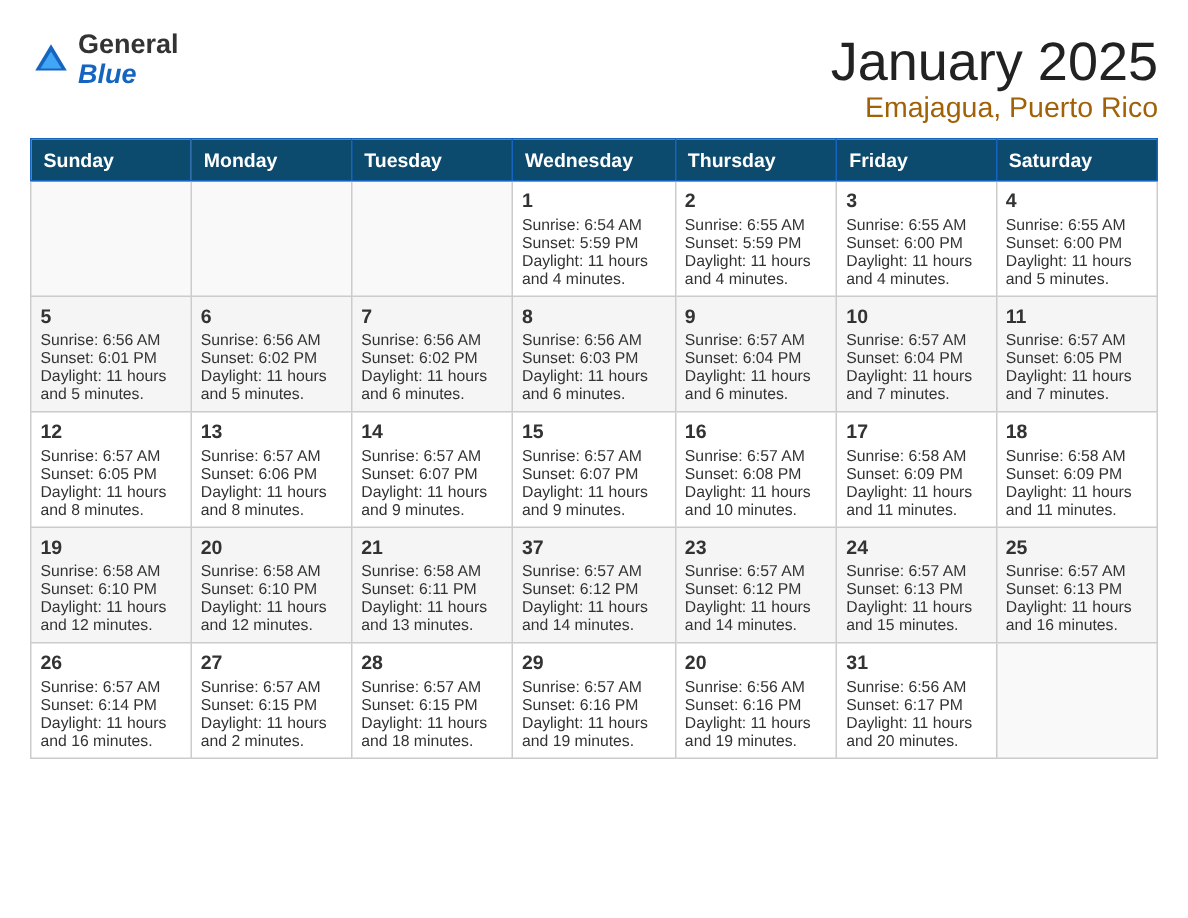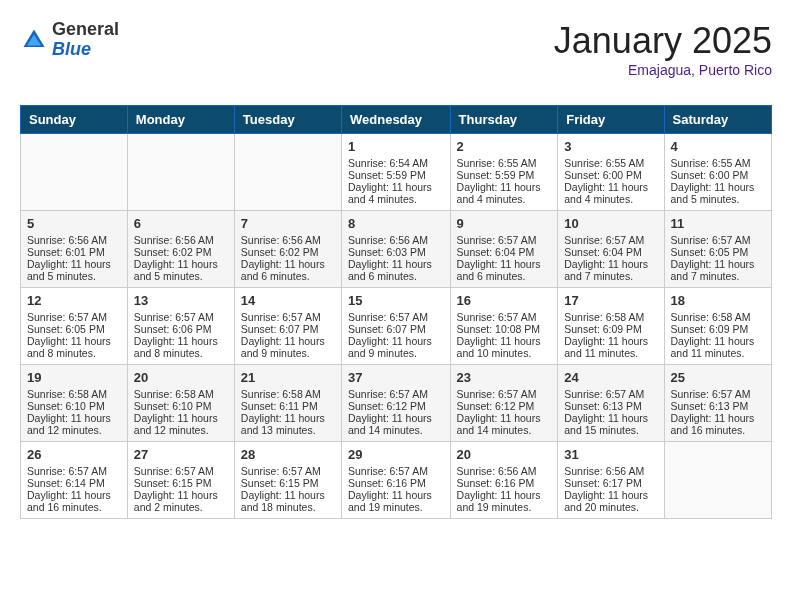--- a/index.html
+++ b/index.html
@@ -7,21 +7,21 @@
       font-family: Arial, sans-serif;
       background: #fff;
       width: 792px;
       min-height: 612px;
       padding: 20px;
     }
     .header {
       display: flex;
       justify-content: space-between;
       align-items: flex-start;
-      margin-bottom: 27px;
+      margin-bottom: 8px;
     }
     .logo {
       display: flex;
       align-items: center;
       gap: 4px;
     }
     .logo-text {
       font-size: 18px;
       font-weight: bold;
       line-height: 1.1;
@@ -35,22 +35,22 @@
     .title-block {
       text-align: right;
     }
     .month-title {
       font-size: 36px;
       color: #222;
       font-weight: normal;
       text-align: center;
     }
     .location {
-      font-size: 14px;
-      color: #4c1d95;
+      font-size: 19px;
+      color: #a16207;
     }
     .calendar {
       width: 100%;
       border-collapse: collapse;
       border: 1px solid #ccc;
     }
     .calendar th {
       background-color: #0c4a6e;
       color: #fff;
       text-align: left;
@@ -211,21 +211,21 @@
         </td>
         <td>
           <span class="day-number">15</span>
           <div>Sunrise: 6:57 AM</div>
           <div>Sunset: 6:07 PM</div>
           <div>Daylight: 11 hours and 9 minutes.</div>
         </td>
         <td>
           <span class="day-number">16</span>
           <div>Sunrise: 6:57 AM</div>
-          <div>Sunset: 10:08 PM</div>
+          <div>Sunset: 6:08 PM</div>
           <div>Daylight: 11 hours and 10 minutes.</div>
         </td>
         <td>
           <span class="day-number">17</span>
           <div>Sunrise: 6:58 AM</div>
           <div>Sunset: 6:09 PM</div>
           <div>Daylight: 11 hours and 11 minutes.</div>
         </td>
         <td>
           <span class="day-number">18</span>

